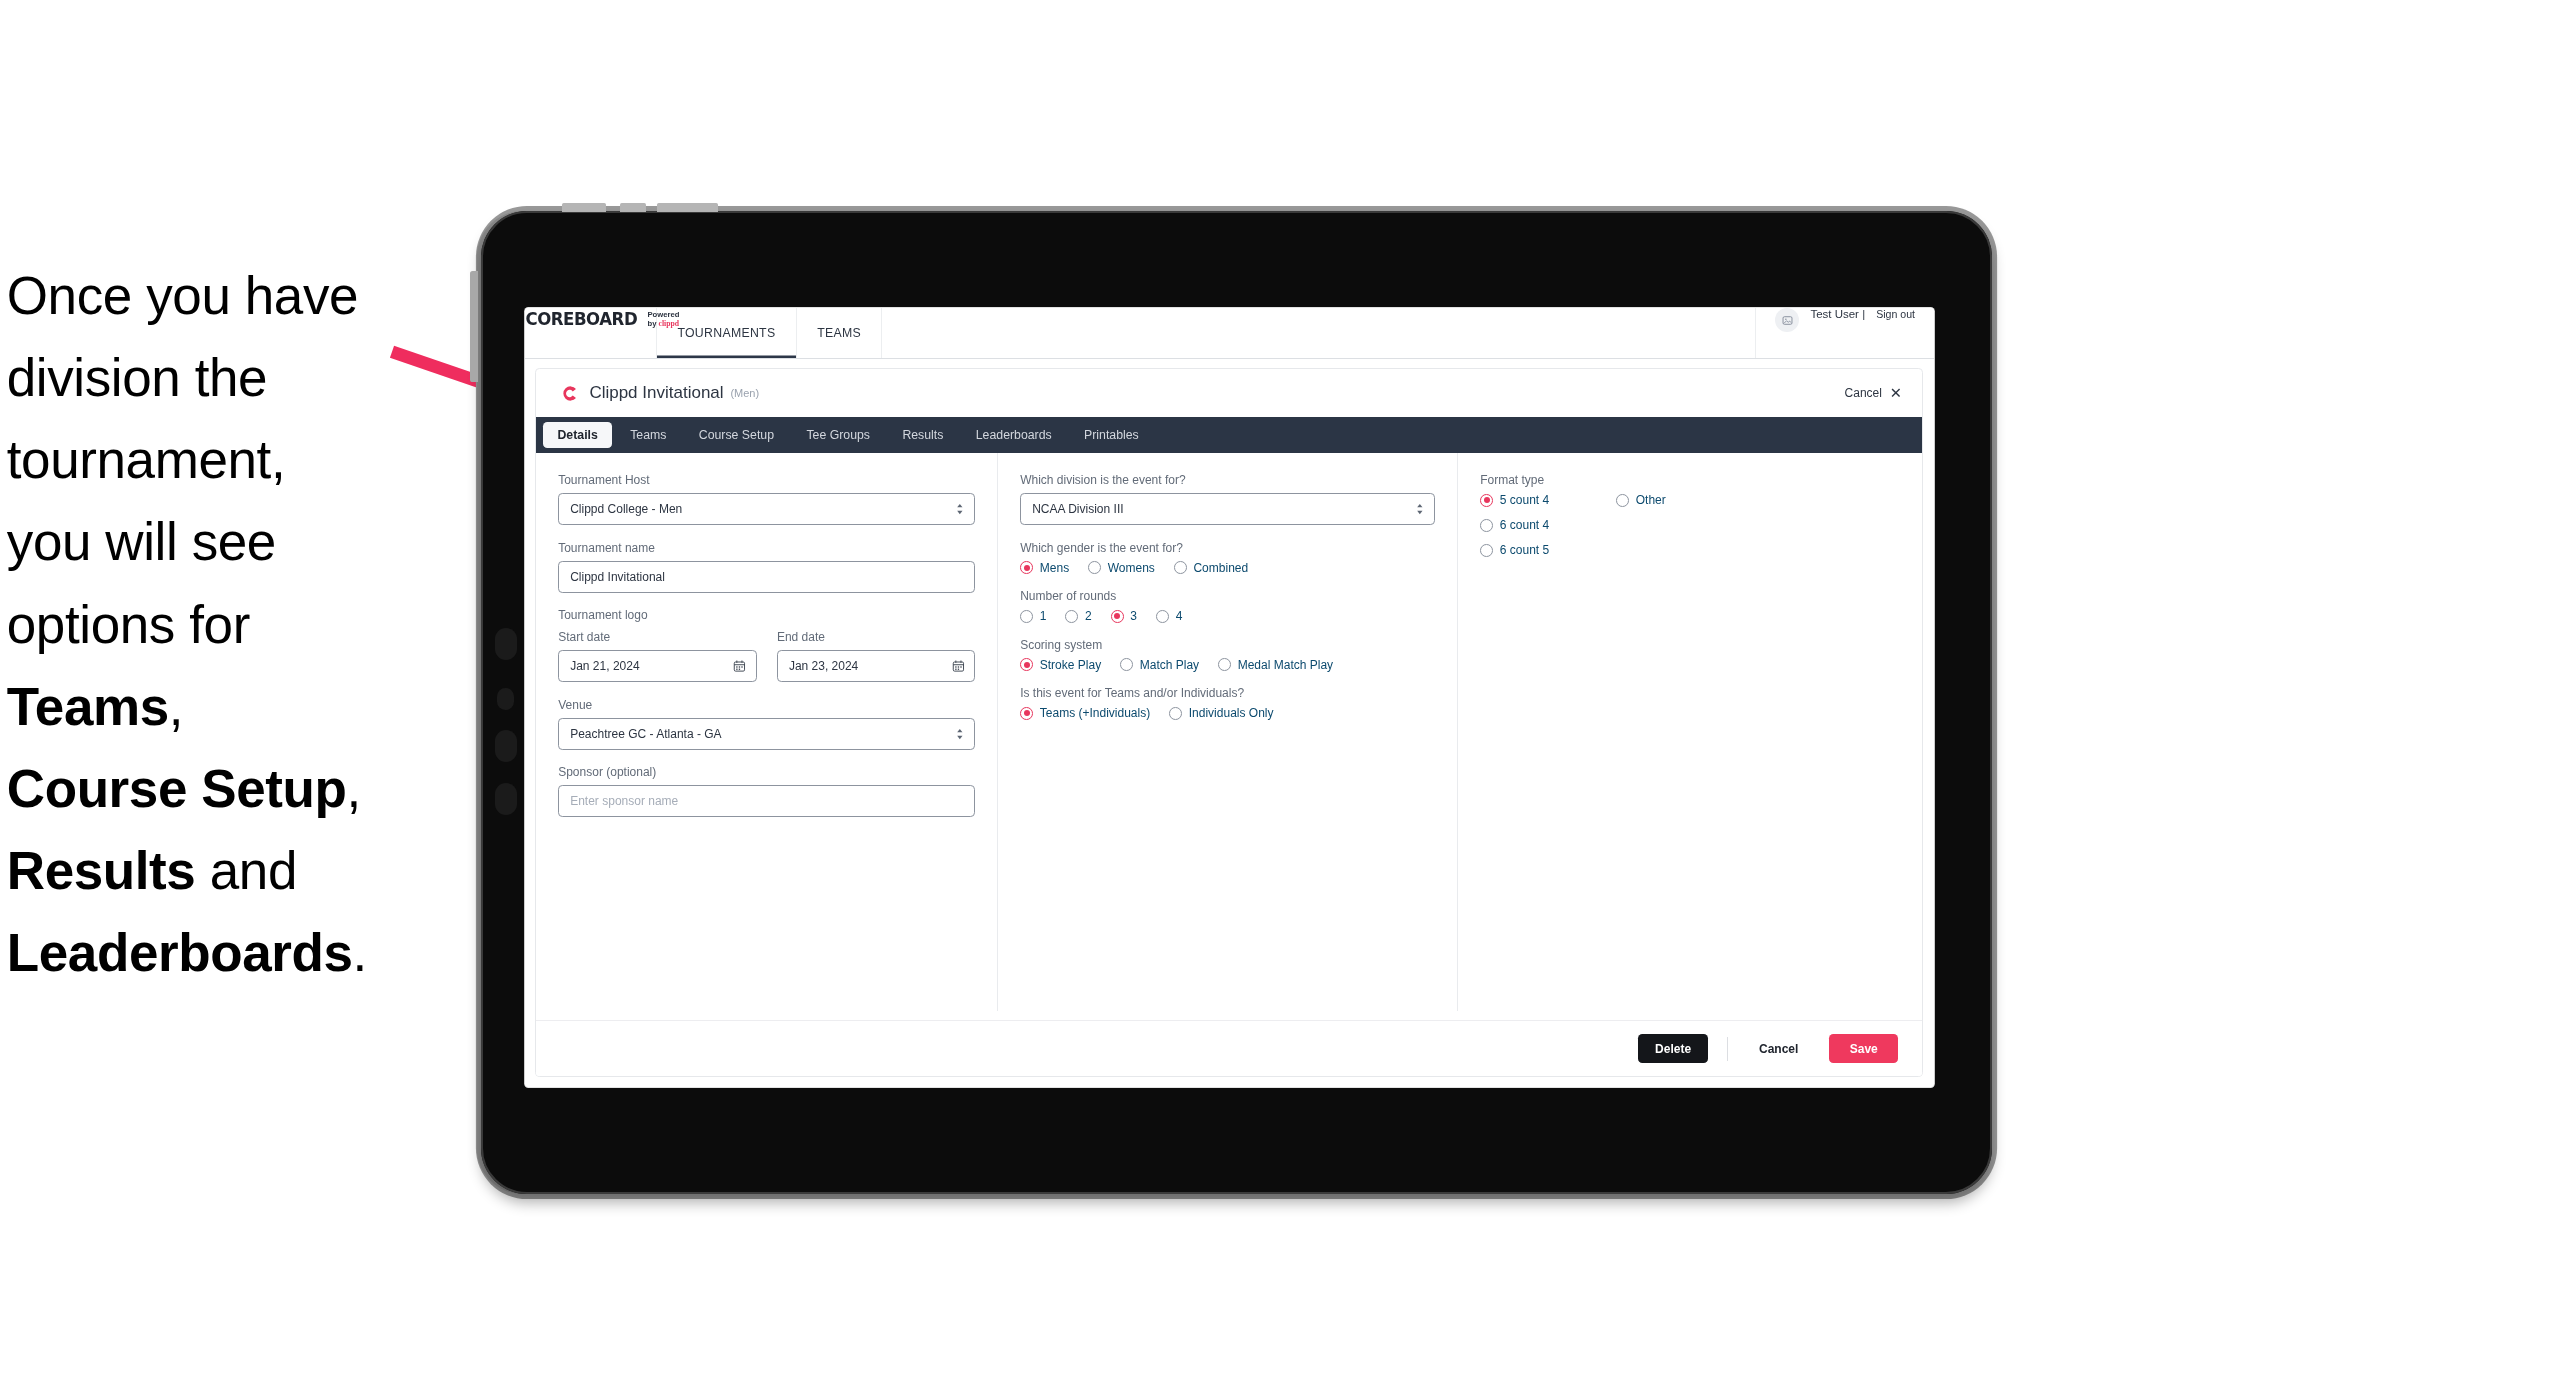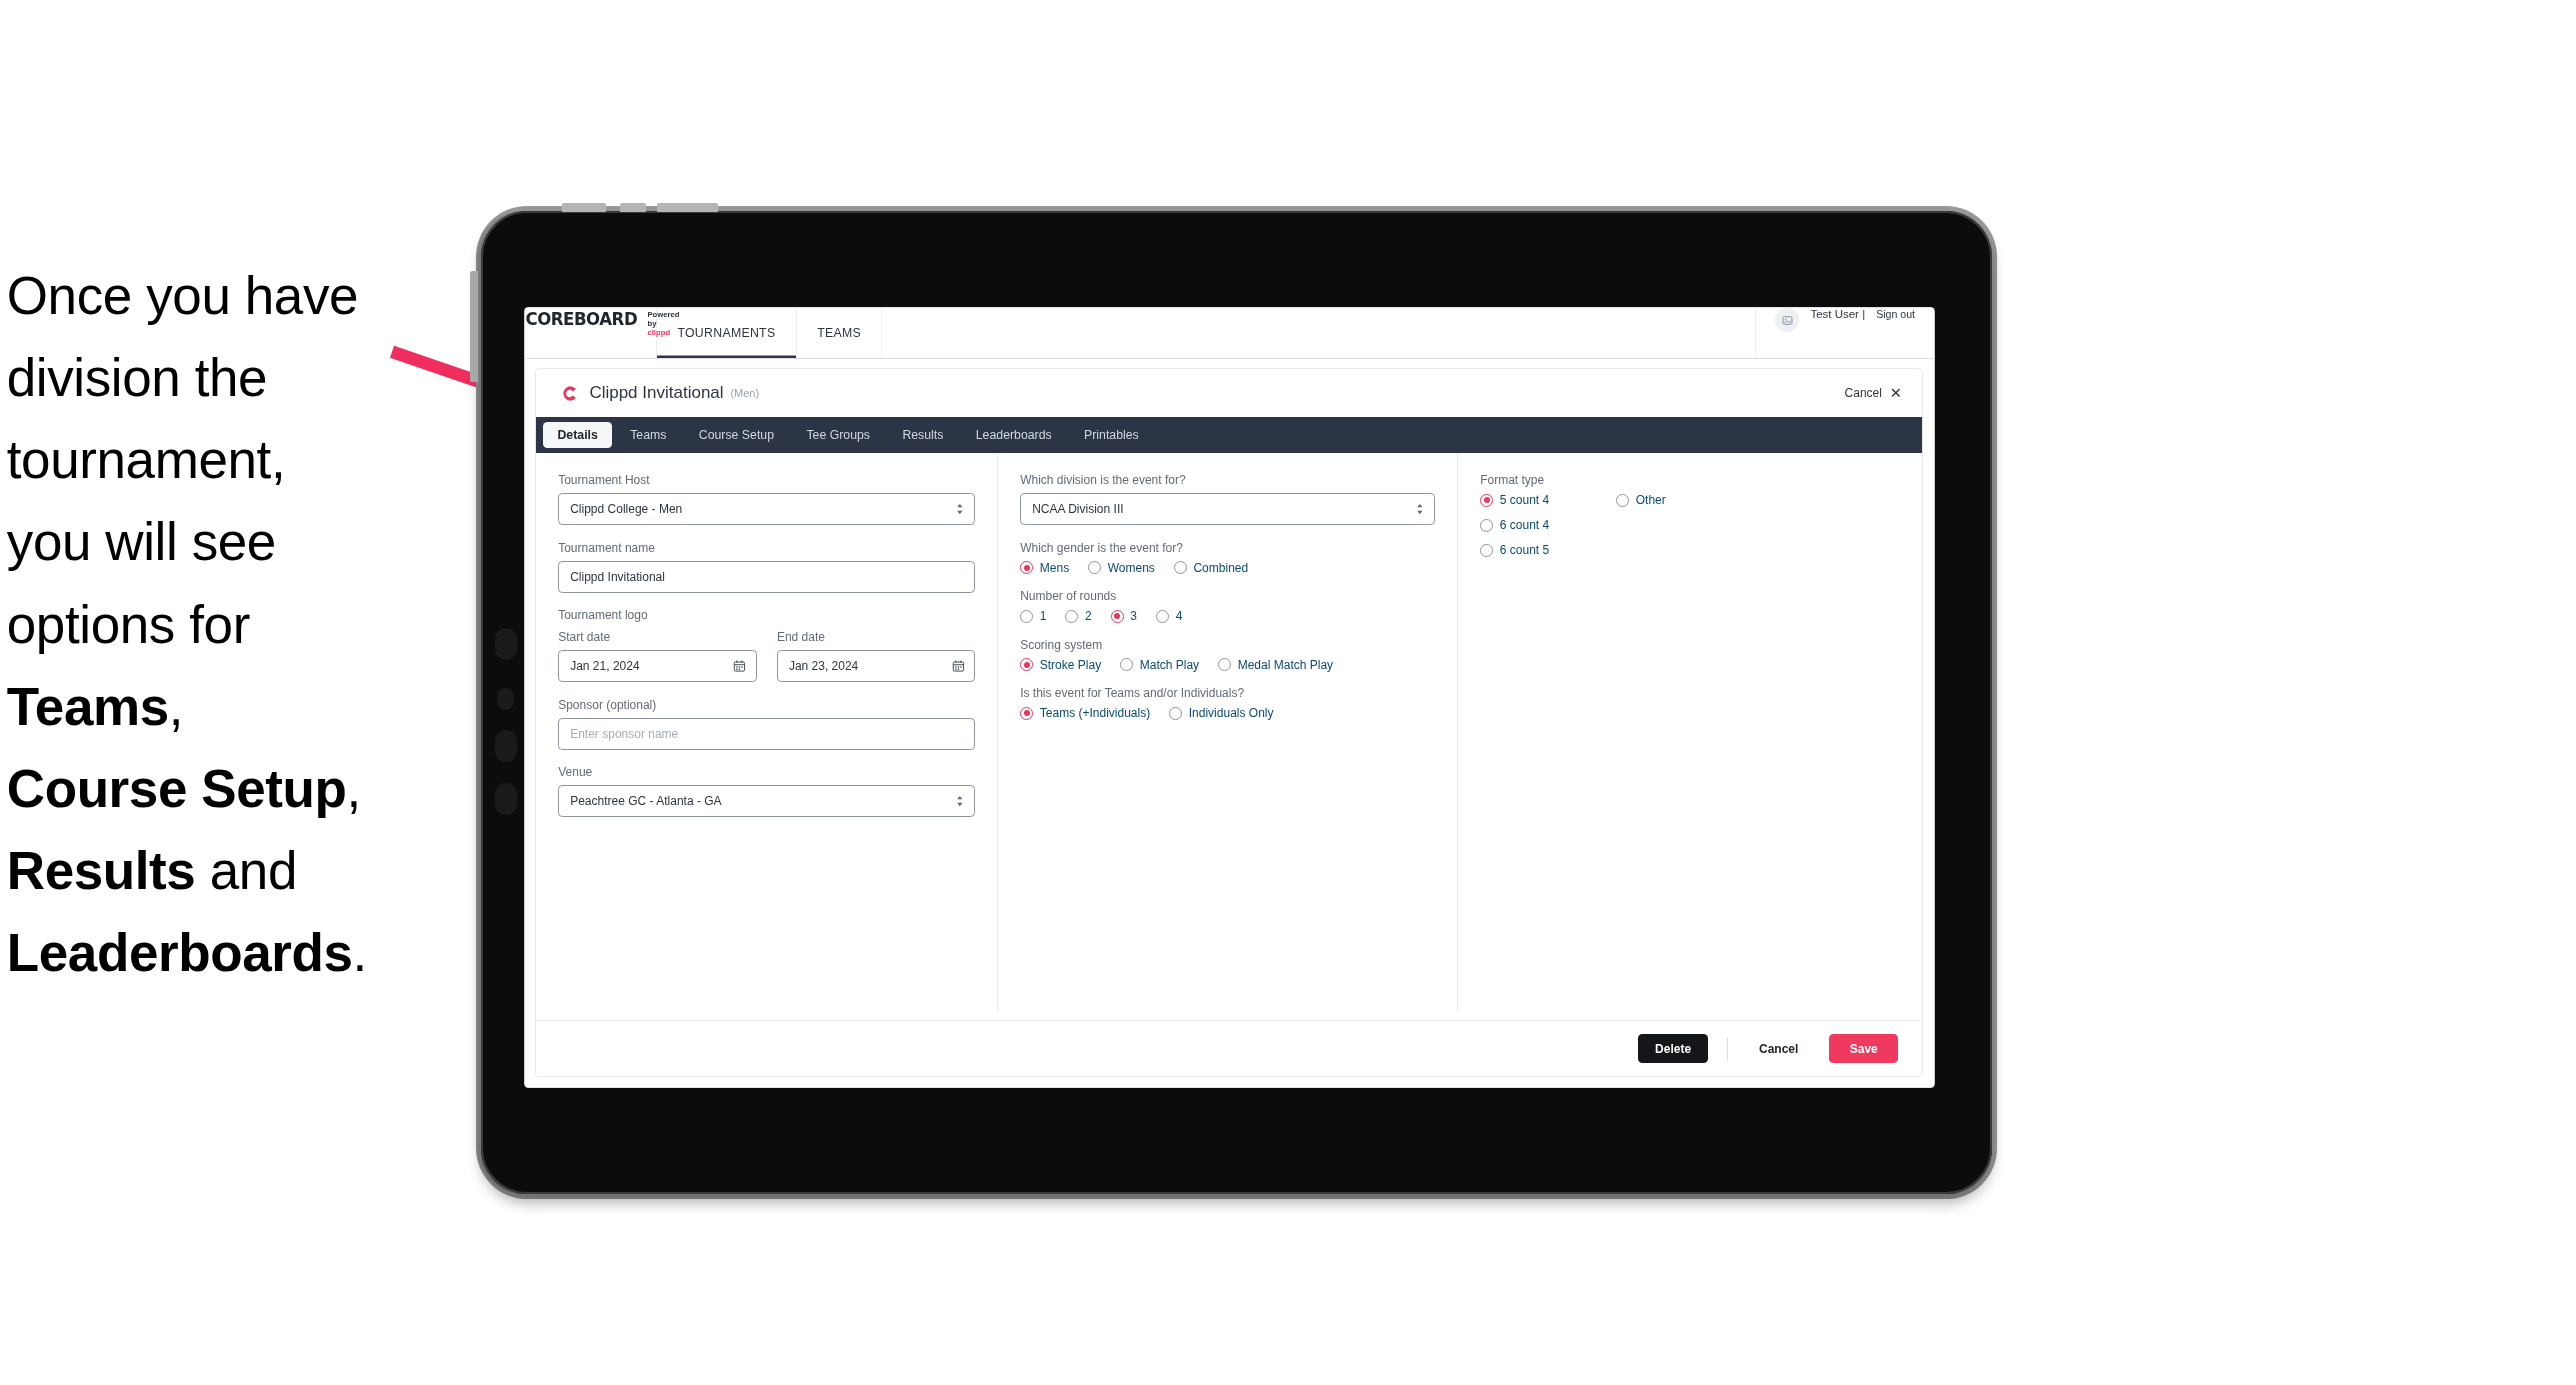--- a/index.html
+++ b/index.html
@@ -97,21 +97,21 @@
     font-size: 18px;
     letter-spacing: -0.5px;
     color: #20252e;
     transform: scaleX(0.92);
     transform-origin: left center;
   }
   #brand-sub {
     font-size: 7.7px; color: #2c3340; margin-top: 1.7px;
     font-weight: 600;
   }
-  #brand-sub i { color: #e8365d; font-style: normal; font-weight: 700; }
+  #brand-sub i { color: #e8365d; font-style: normal; font-weight: 700; font-family: Liberation Serif, serif; }
 
   .topnav-item {
     display: flex; align-items: center;
     padding: 0 20.4px;
     font-size: 12.3px;
     letter-spacing: 0.3px;
     color: #2d3542;
     border-right: 0.9px solid #eceef0;
     cursor: pointer;
   }
@@ -444,36 +444,36 @@
                   <rect x="10.4" y="8.4" width="1.7" height="1.7" fill="#3f4753"></rect>
                   <rect x="4" y="11.2" width="1.7" height="1.7" fill="#3f4753"></rect>
                   <rect x="7.2" y="11.2" width="1.7" height="1.7" fill="#3f4753"></rect>
                 </svg>
               </span>
             </div>
           </div>
         </div>
 
         <div class="fgroup">
-          <div class="flabel">Sponsor (optional)</div>
-          <div class="finput">
-            <span class="ph">Enter sponsor name</span>
-          </div>
-        </div>
-
-        <div class="fgroup">
           <div class="flabel">Venue</div>
           <div class="finput select">
             <span>Peachtree GC - Atlanta - GA</span>
             <span class="caret">
               <svg width="7.7" height="12" viewBox="0 0 9 14">
                   <path d="M4.5 1 L7.6 5 H1.4 Z" fill="#5d6673"></path>
                   <path d="M4.5 13 L7.6 9 H1.4 Z" fill="#5d6673"></path>
                 </svg>
             </span>
+          </div>
+        </div>
+
+        <div class="fgroup">
+          <div class="flabel">Sponsor (optional)</div>
+          <div class="finput">
+            <span class="ph">Enter sponsor name</span>
           </div>
         </div>
       </div>
 
       <div id="col-mid">
 
         <div class="fgroup">
           <div class="flabel">Which division is the event for?</div>
           <div class="finput select">
             <span>NCAA Division III</span>

